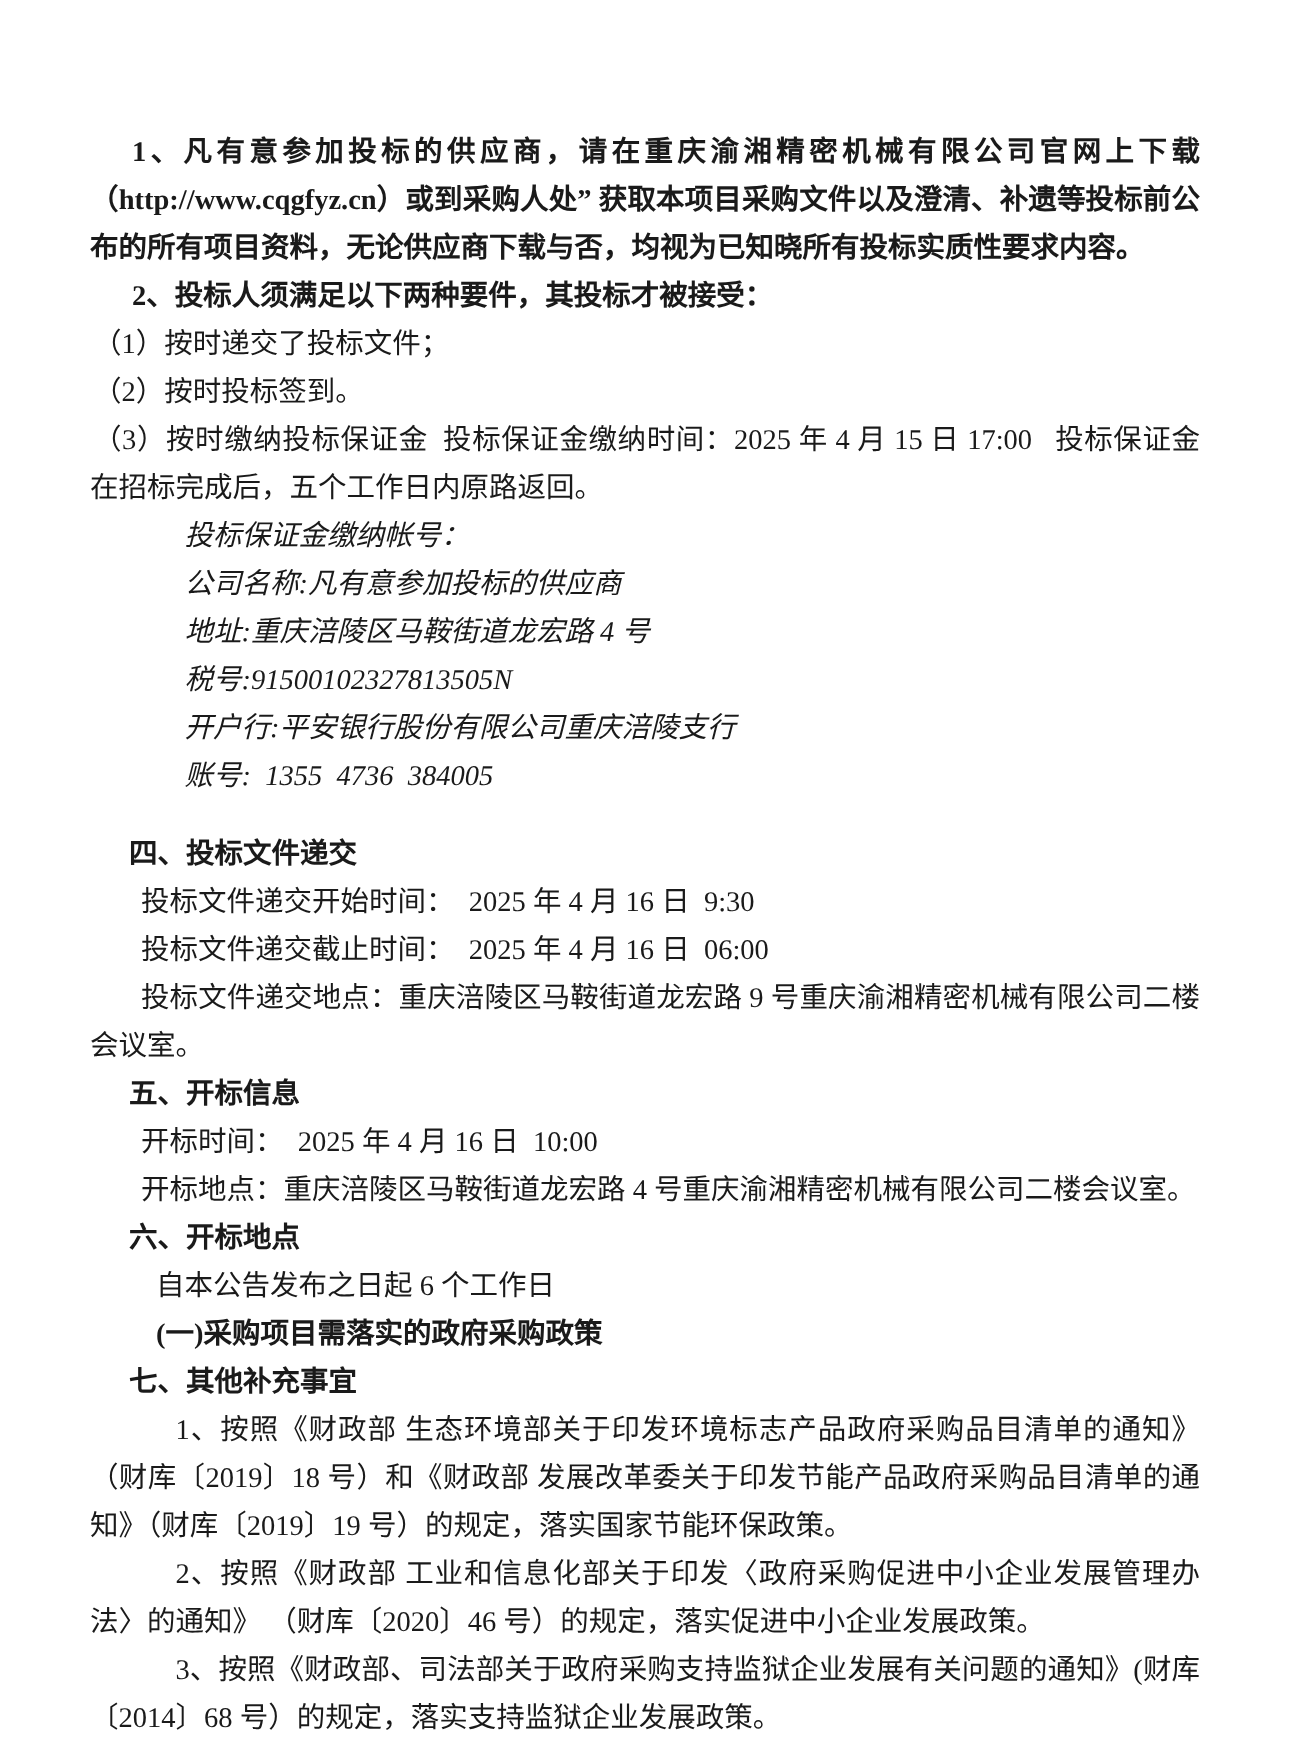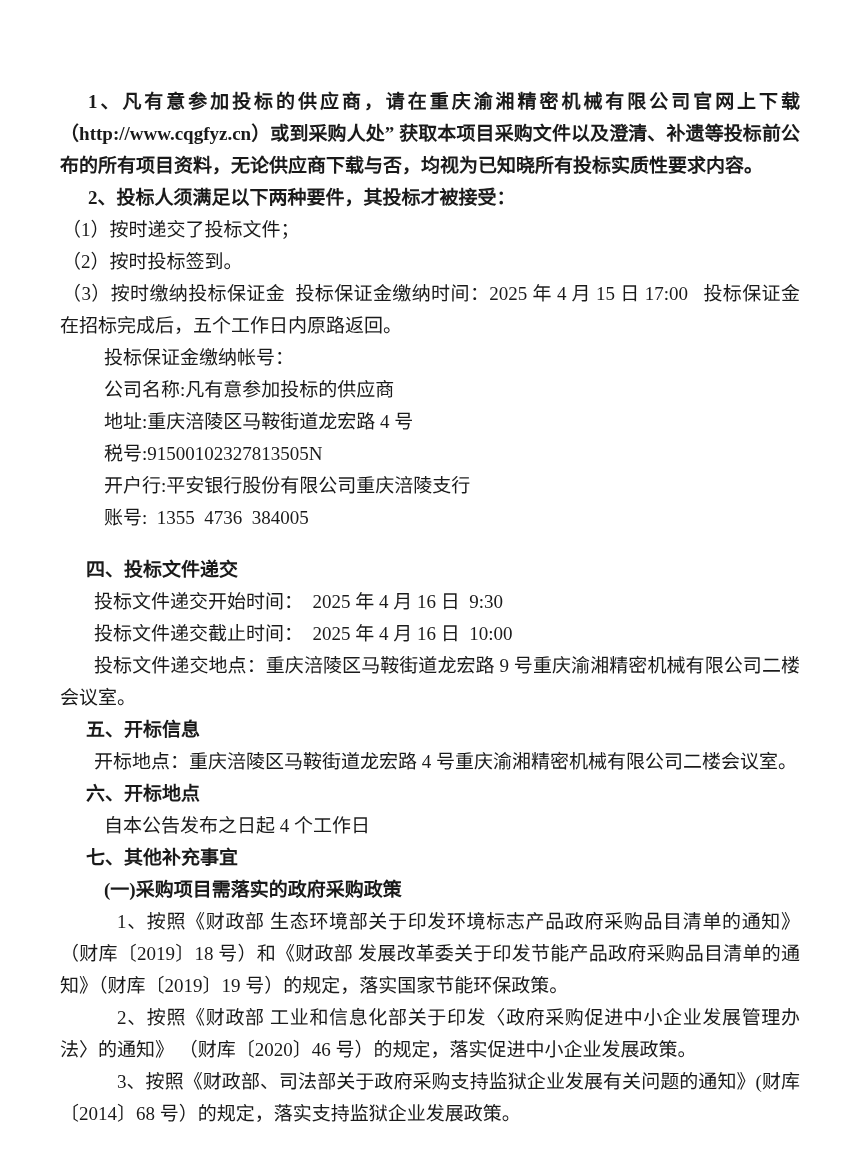--- a/index.html
+++ b/index.html
@@ -22,21 +22,21 @@
     line-height: 32px;
   }
   .p {
     margin: 0;
     text-align: justify;
     white-space: pre-wrap;
     word-break: break-word;
   }
   .ind-a   { text-indent: 28px; font-weight: bold; }   
   .ind-0   { text-indent: 2px; }    
-  .bank    { margin-left: 44px; }   
+  .bank    { margin-left: 63px; font-style: italic; }   
   .sub     { text-indent: 34px; }   
   .sub2    { text-indent: 44px; }   
   .policy  { text-indent: 57px; }   
   .h       { font-weight: bold; margin: 0; white-space: pre-wrap; }
   .h-num   { text-indent: 26px; }   
   .gap-top { margin-top: 20px; }    
 </style>
 </head>
 <body>
 
@@ -50,28 +50,29 @@
 
   <p class="p bank">投标保证金缴纳帐号：</p>
   <p class="p bank">公司名称:凡有意参加投标的供应商</p>
   <p class="p bank">地址:重庆涪陵区马鞍街道龙宏路 4 号</p>
   <p class="p bank">税号:91500102327813505N</p>
   <p class="p bank">开户行:平安银行股份有限公司重庆涪陵支行</p>
   <p class="p bank">账号:  1355  4736  384005</p>
 
   <p class="p h h-num gap-top">四、投标文件递交</p>
   <p class="p sub">投标文件递交开始时间：  2025 年 4 月 16 日  9:30</p>
-  <p class="p sub">投标文件递交截止时间：  2025 年 4 月 16 日  10:00</p>
+  <p class="p sub">投标文件递交截止时间：  2025 年 4 月 16 日  06:00</p>
   <p class="p sub">投标文件递交地点：重庆涪陵区马鞍街道龙宏路 9 号重庆渝湘精密机械有限公司二楼会议室。</p>
 
   <p class="p h h-num">五、开标信息</p>
+  <p class="p sub">开标时间：  2025 年 4 月 16 日  10:00</p>
   <p class="p sub">开标地点：重庆涪陵区马鞍街道龙宏路 4 号重庆渝湘精密机械有限公司二楼会议室。</p>
 
   <p class="p h h-num">六、开标地点</p>
-  <p class="p sub2">自本公告发布之日起 4 个工作日</p>
+  <p class="p sub2">自本公告发布之日起 6 个工作日</p>
 
+  <p class="p h sub2">(一)采购项目需落实的政府采购政策</p>
   <p class="p h h-num">七、其他补充事宜</p>
-  <p class="p h sub2">(一)采购项目需落实的政府采购政策</p>
   <p class="p policy">1、按照《财政部 生态环境部关于印发环境标志产品政府采购品目清单的通知》（财库〔2019〕18 号）和《财政部 发展改革委关于印发节能产品政府采购品目清单的通知》（财库〔2019〕19 号）的规定，落实国家节能环保政策。</p>
   <p class="p policy">2、按照《财政部 工业和信息化部关于印发〈政府采购促进中小企业发展管理办法〉的通知》 （财库〔2020〕46 号）的规定，落实促进中小企业发展政策。</p>
   <p class="p policy">3、按照《财政部、司法部关于政府采购支持监狱企业发展有关问题的通知》(财库〔2014〕68 号）的规定，落实支持监狱企业发展政策。</p>
 
 </div>
 
 </body></html>

